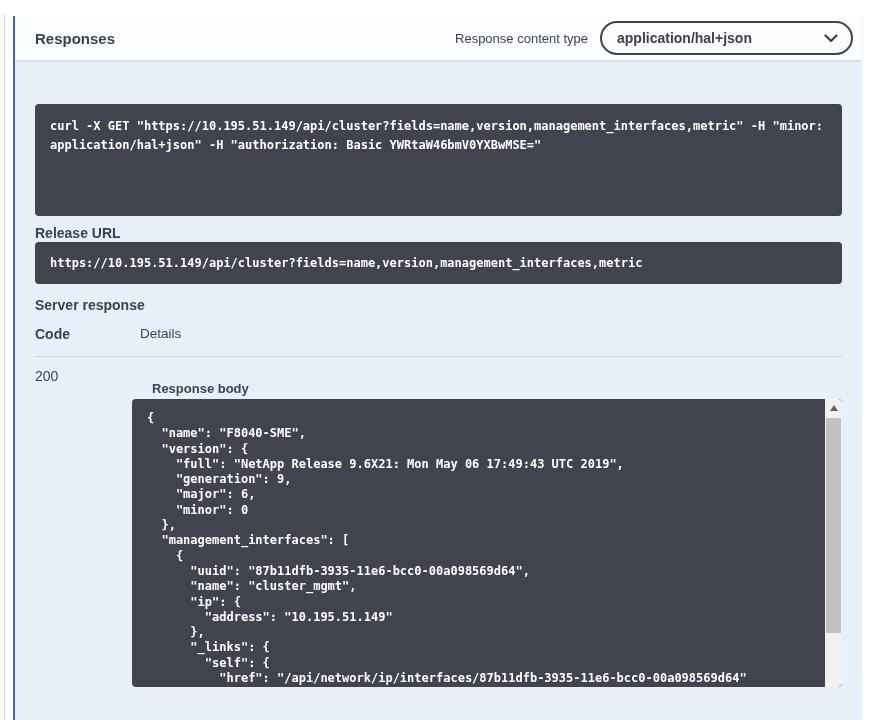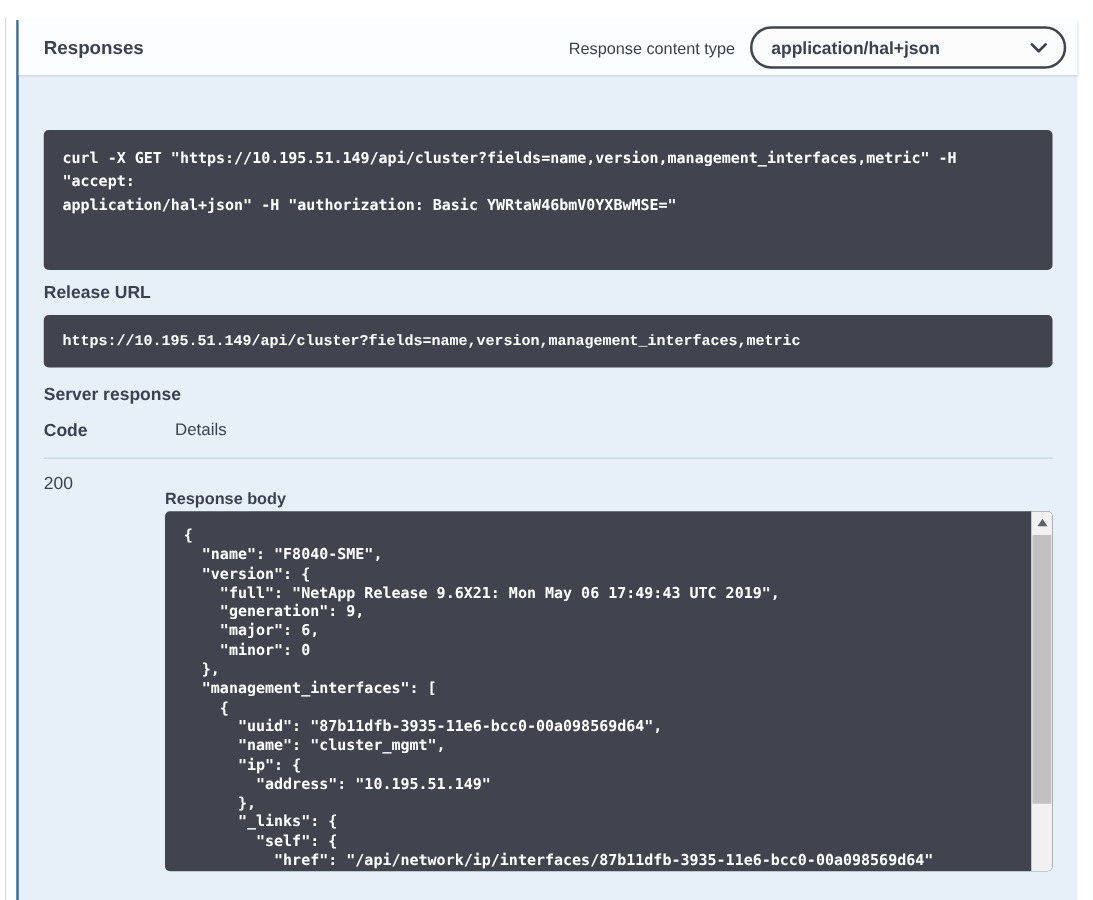--- a/index.html
+++ b/index.html
@@ -38,35 +38,35 @@
   .mono-dark {
     background:#41444e; color:#ffffff; border-radius:4px;
     font-family:"DejaVu Sans Mono", monospace; font-weight:700; font-size:12px;
   }
   .curl-block {
     margin-top:8px; height:112px; padding:13px 15px; line-height:19px;
     white-space:pre-wrap; word-break:break-word; overflow:hidden;
   }
   .requrl-label { margin-top:9px; }
   .requrl-block {
-    margin-top:11px; height:42px; padding:13px 15px; line-height:16px;
-    white-space:pre; overflow:hidden;font-family:Liberation Mono, monospace;
+    margin-top:1px; height:42px; padding:13px 15px; line-height:16px;
+    white-space:pre; overflow:hidden;
   }
   .sr-label { margin-top:13px; }
   .rtable { margin-top:13px; }
   .thead {
     display:flex; align-items:flex-start; height:31px;
     border-bottom:1px solid #c9d4dd;
   }
   .th-code { width:105px; font-size:14px; font-weight:700; }
   .th-details { font-size:13.5px; font-weight:400; }
   .trow { display:flex; padding-top:11px; }
   .td-code { width:105px; font-size:14px; color:#3b4151; }
   .td-details { flex:1; }
-  .rb-label { margin-top:13px; font-size:13px; font-weight:600; }
+  .rb-label { margin-top:13px; font-size:13px; font-weight:600;margin-left:20px; }
   .rb-wrap {
     position:relative; margin-top:3px; width:710px; height:288px;
     background:#41444e; border-radius:4px; overflow:hidden;
   }
   .rb-pre {
     height:100%; padding:12px 32px 8px 15px; line-height:15.3px;
     white-space:pre; overflow:hidden;
     color:#ffffff; font-family:"DejaVu Sans Mono", monospace; font-weight:700; font-size:12px;
   }
   .sb {
@@ -103,21 +103,21 @@
           <span>application/hal+json</span>
           <svg class="chev" width="14" height="9" viewBox="0 0 14 9">
             <polyline points="1.5,1.5 7,7 12.5,1.5" fill="none" stroke="#3b4151" stroke-width="2.2" stroke-linecap="round" stroke-linejoin="round"></polyline>
           </svg>
         </div>
       </div>
     </div>
 
     <div class="body">
 
-      <pre class="mono-dark curl-block">curl -X GET "https://10.195.51.149/api/cluster?fields=name,version,management_interfaces,metric" -H "accept:
+      <pre class="mono-dark curl-block">curl -X GET "https://10.195.51.149/api/cluster?fields=name,version,management_interfaces,metric" -H "minor:
 application/hal+json" -H "authorization: Basic YWRtaW46bmV0YXBwMSE="</pre>
 
       <div class="h5 requrl-label">Release URL</div>
       <pre class="mono-dark requrl-block">https://10.195.51.149/api/cluster?fields=name,version,management_interfaces,metric</pre>
 
       <div class="h5 sr-label">Server response</div>
 
       <div class="rtable">
         <div class="thead">
           <div class="th-code">Code</div>

